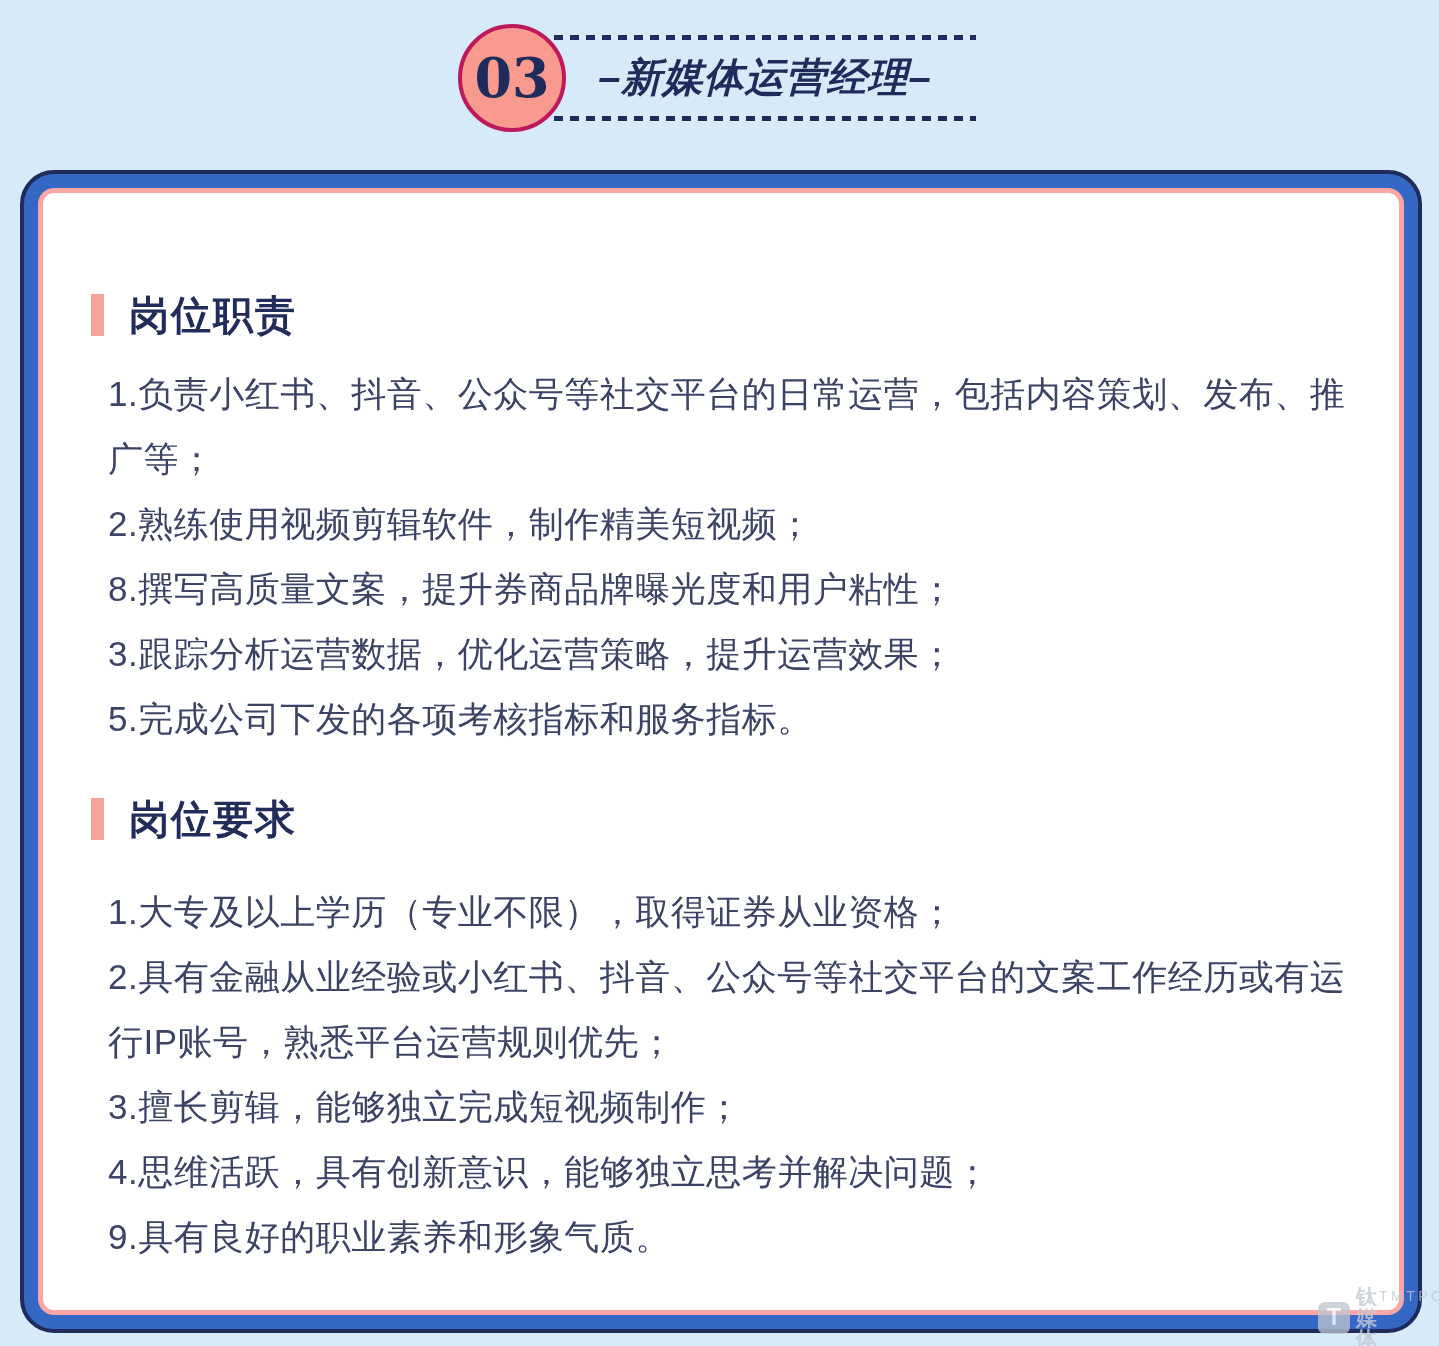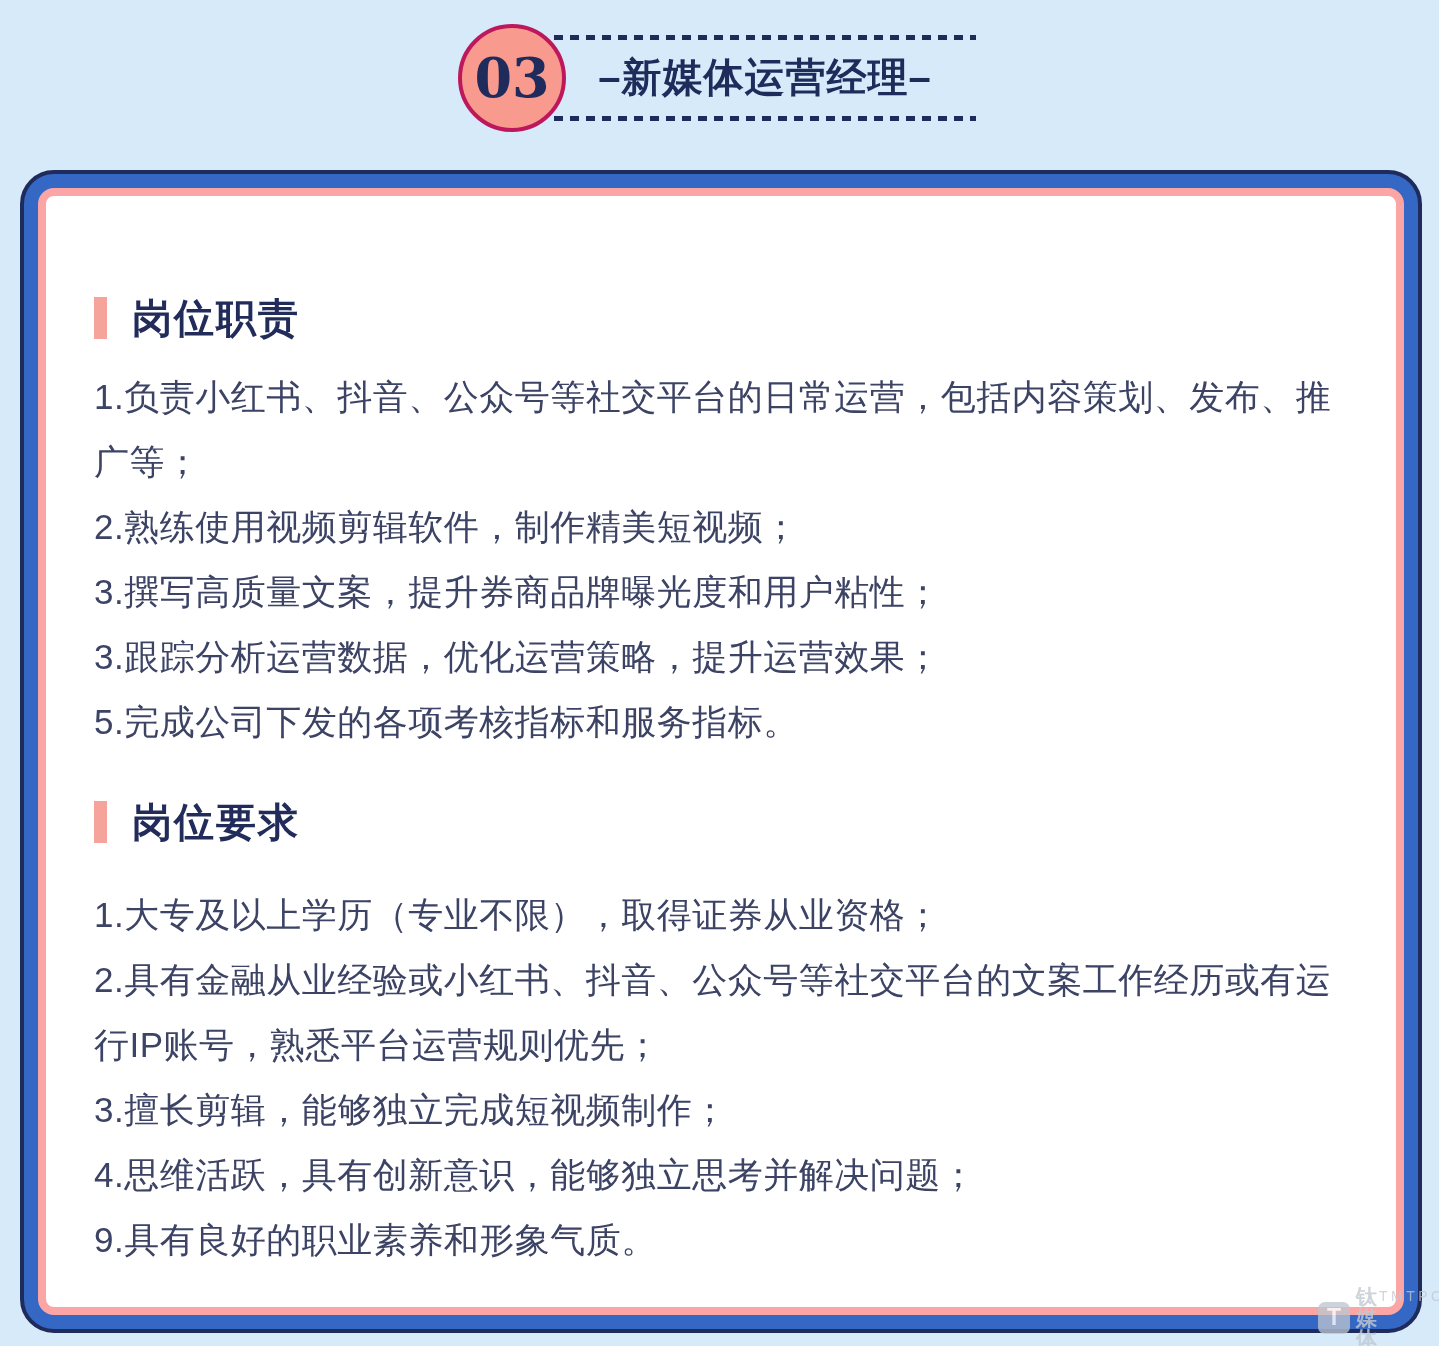--- a/index.html
+++ b/index.html
@@ -44,39 +44,40 @@
     background-image: repeating-linear-gradient(90deg, #1f2b5b 0 9px, transparent 9px 16px);
   }
   .title-text {
     text-align: center;
     font-size: 40px;
     font-weight: bold;
     color: #1f2b5b;
     letter-spacing: 1px;
     padding: 10px 0 11px 0;
     white-space: nowrap;
+    font-style: italic;
   }
 
   
   .card {
     position: absolute;
     left: 20px;
     top: 170px;
     width: 1402px;
     height: 1163px;
     background: #3568c4;
     border: 4px solid #1f2b5b;
     border-radius: 34px;
     padding: 14px;
   }
   .card-inner {
     width: 100%;
     height: 100%;
     background: #ffffff;
-    border: 8px solid #fca5a5;
+    border: 5px solid #fca5a5;
     border-radius: 16px;
     padding: 98px 40px 0 48px;
   }
 
   .section-heading {
     display: flex;
     align-items: center;
   }
   .section-heading .accent-bar {
     width: 13px;
@@ -94,20 +95,21 @@
   }
   .section-heading.first { margin-bottom: 22px; }
   .section-heading.second { margin-top: 44px; margin-bottom: 36px; }
 
   .item-list { width: 1260px; }
   .item-list p {
     font-size: 35px;
     line-height: 65px;
     letter-spacing: 0.5px;
     color: #3c4365;
+    margin-left: 17px;
   }
 
   
   .watermark {
     position: absolute;
     left: 1318px;
     top: 1286px;
     display: flex;
     align-items: center;
     z-index: 5;
@@ -158,21 +160,21 @@
 <div class="card">
   <div class="card-inner">
 
     <div class="section-heading first">
       <div class="accent-bar"></div>
       <div class="heading-text">岗位职责</div>
     </div>
     <div class="item-list">
       <p>1.负责小红书、抖音、公众号等社交平台的日常运营，包括内容策划、发布、推广等；</p>
       <p>2.熟练使用视频剪辑软件，制作精美短视频；</p>
-      <p>3.撰写高质量文案，提升券商品牌曝光度和用户粘性；</p>
+      <p>8.撰写高质量文案，提升券商品牌曝光度和用户粘性；</p>
       <p>3.跟踪分析运营数据，优化运营策略，提升运营效果；</p>
       <p>5.完成公司下发的各项考核指标和服务指标。</p>
     </div>
 
     <div class="section-heading second">
       <div class="accent-bar"></div>
       <div class="heading-text">岗位要求</div>
     </div>
     <div class="item-list">
       <p>1.大专及以上学历（专业不限），取得证券从业资格；</p>

